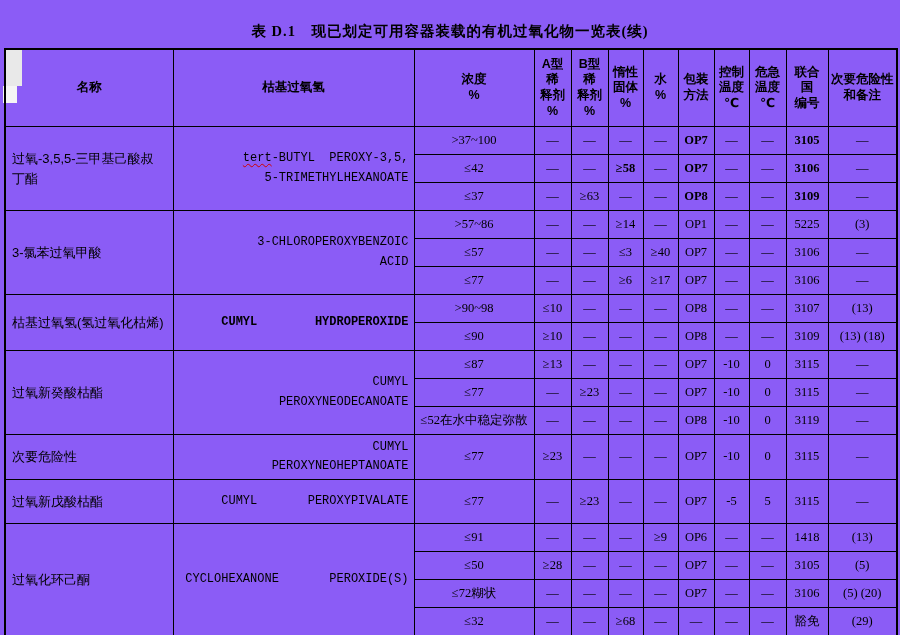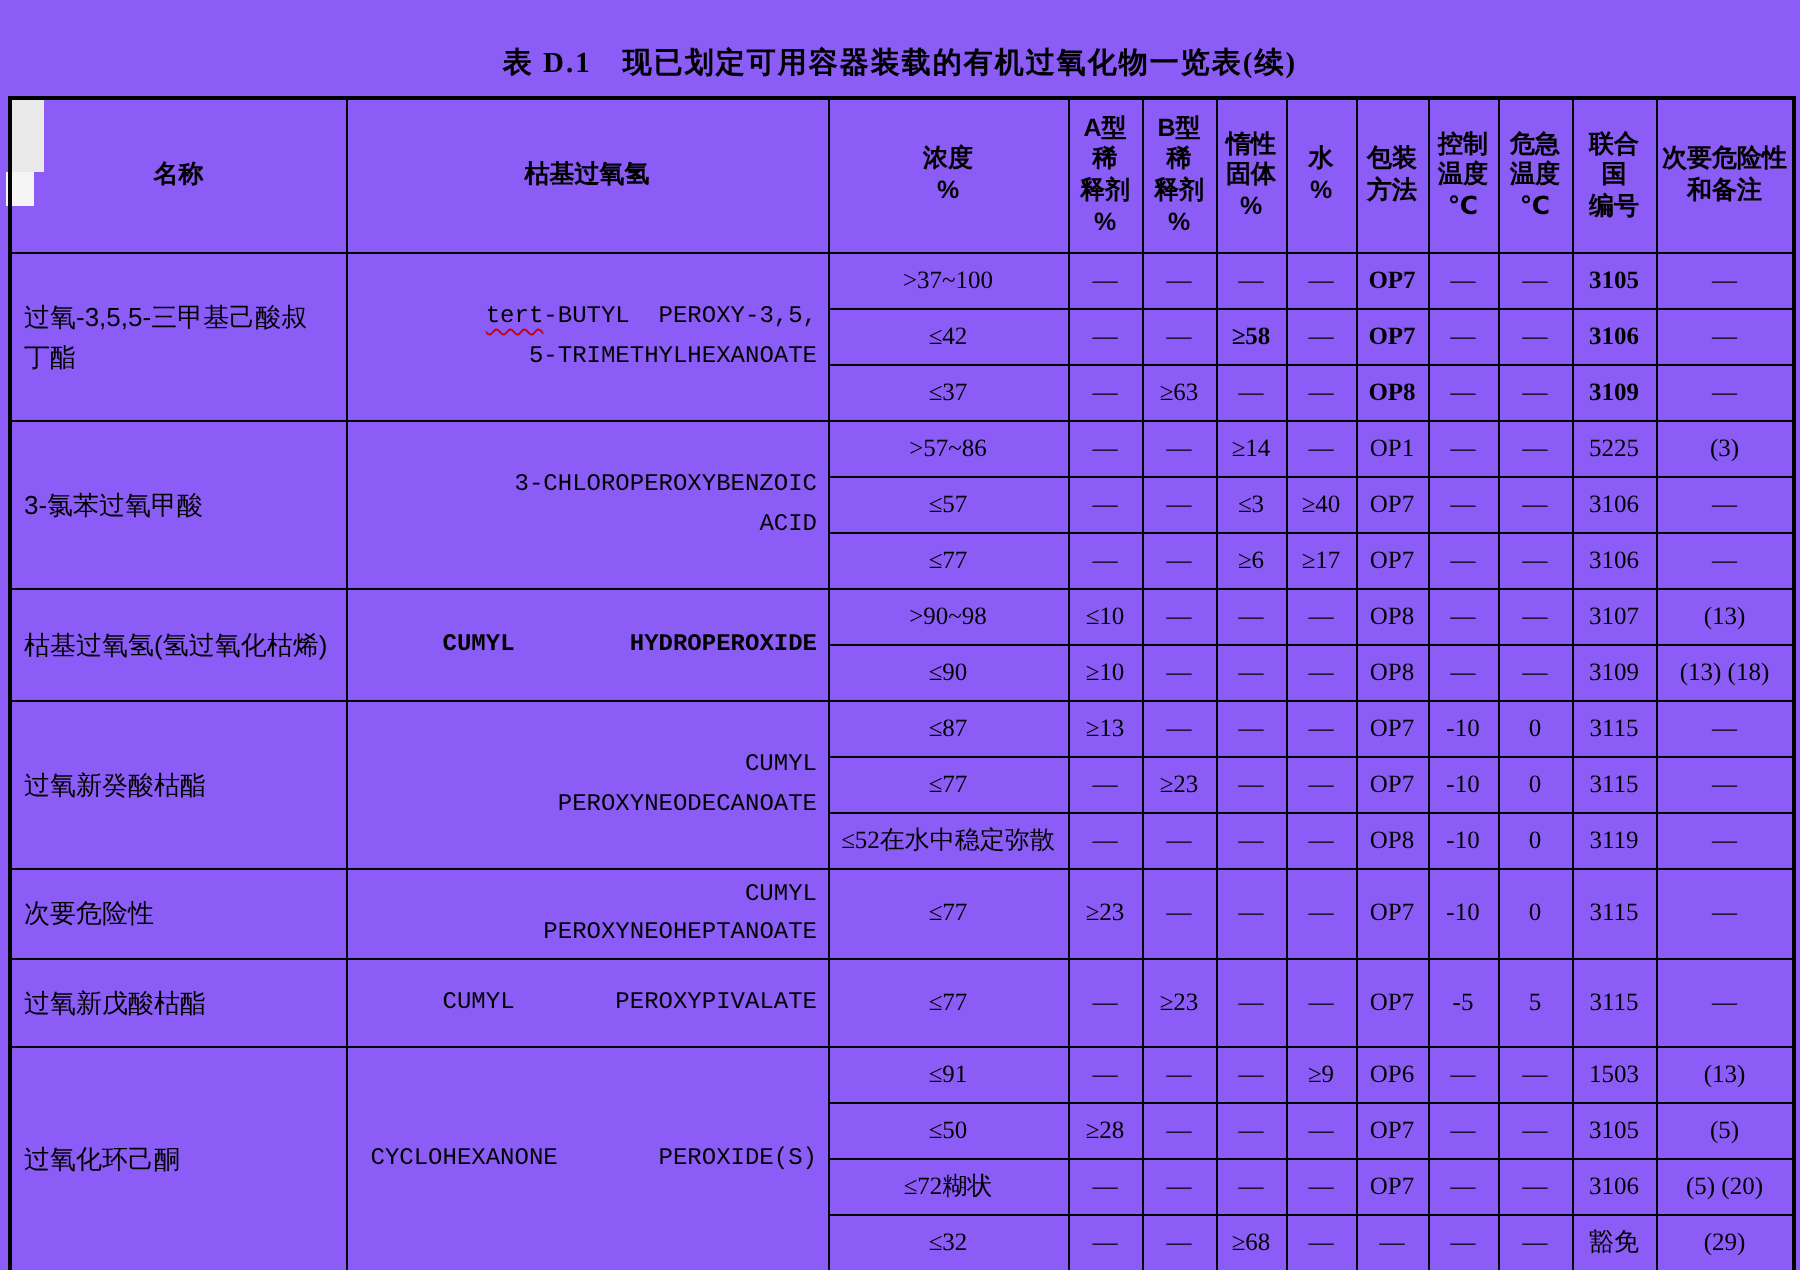--- a/index.html
+++ b/index.html
@@ -301,21 +301,21 @@
           <td class="name-cell" rowspan="4">过氧化环己酮</td>
           <td class="en-cell" rowspan="4"><span>CYCLOHEXANONE       PEROXIDE(S)</span></td>
           <td class="val-cell">≤91</td>
           <td class="val-cell">—</td>
           <td class="val-cell">—</td>
           <td class="val-cell">—</td>
           <td class="val-cell">≥9</td>
           <td class="val-cell">OP6</td>
           <td class="val-cell">—</td>
           <td class="val-cell">—</td>
-          <td class="val-cell">1503</td>
+          <td class="val-cell">1418</td>
           <td class="val-cell">(13)</td>
         </tr>
         <tr>
           <td class="val-cell">≤50</td>
           <td class="val-cell">≥28</td>
           <td class="val-cell">—</td>
           <td class="val-cell">—</td>
           <td class="val-cell">—</td>
           <td class="val-cell">OP7</td>
           <td class="val-cell">—</td>

